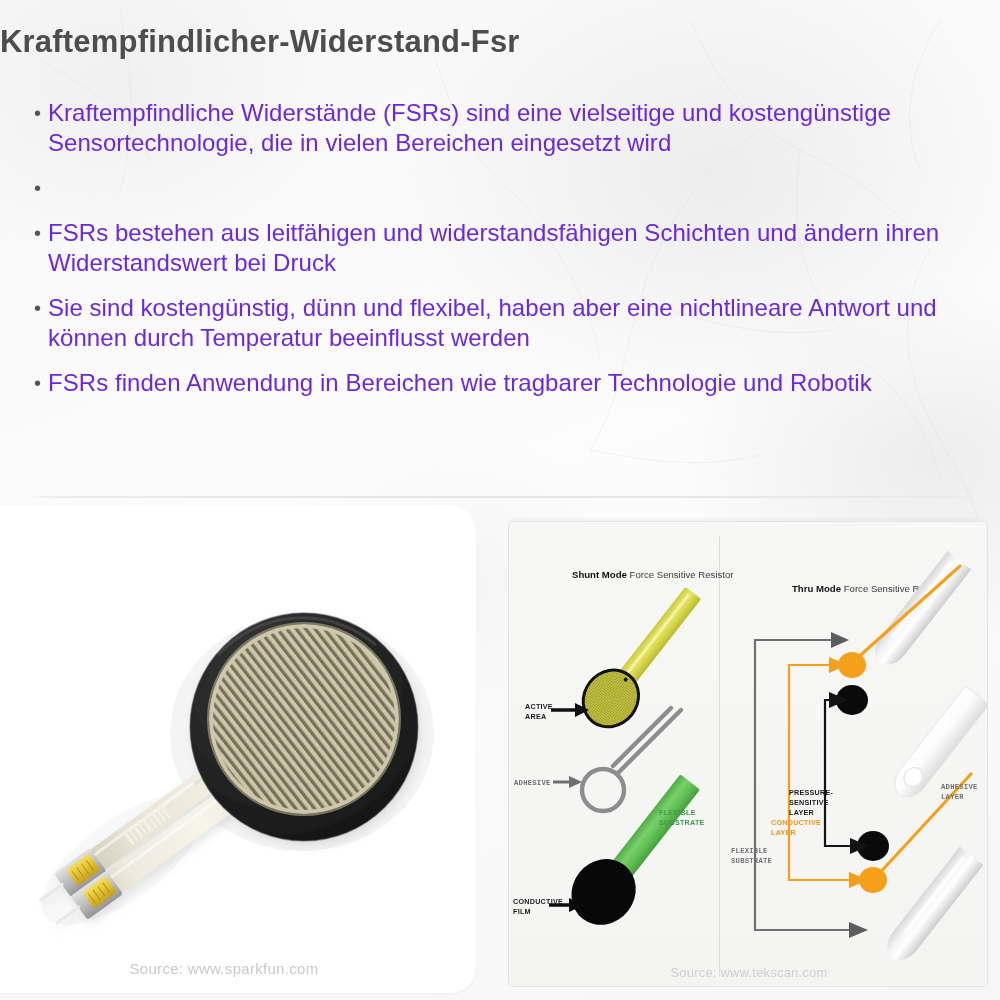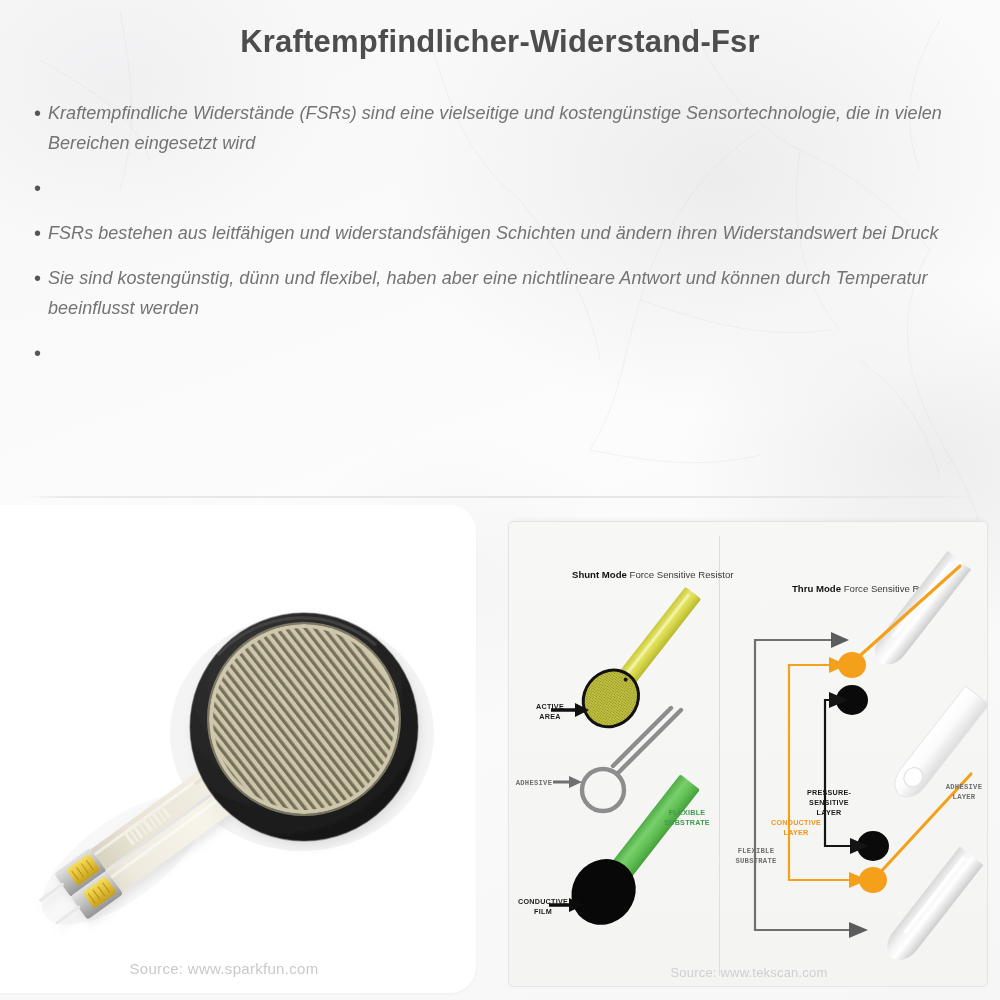--- a/index.html
+++ b/index.html
@@ -18,42 +18,42 @@
       radial-gradient(ellipse 330px 260px at 12% 9%,  rgba(208,208,212,.20), rgba(255,255,255,0) 64%),
       radial-gradient(ellipse 260px 220px at 46% 58%, rgba(212,212,216,.16), rgba(255,255,255,0) 66%),
       linear-gradient(160deg,#f7f7f8 0%,#fcfcfc 48%,#f6f6f7 100%);
     pointer-events:none;
   }
   .bg-cracks{ position:absolute; inset:0; pointer-events:none; opacity:.48; }
 
   
   .page-title{
     position:absolute; top:24px; left:0; width:1000px;
-    text-align:center;
+    text-align:left;
     font-size:31px; font-weight:700; letter-spacing:.2px;
     color:#4d4d4d;
   }
 
   
   .bullets{
     position:absolute; top:98px; left:34px; width:946px;
   }
   .bullet{
     display:flex; align-items:flex-start;
     margin-bottom:15px;
   }
   .bullet .dot{
     flex:0 0 auto;
     width:14px;
     font-size:20px; line-height:30px;
     color:#56565a; text-align:left;
   }
   .bullet .txt{
-    font-size:18px; line-height:30px;
-    color:#737373; letter-spacing:.05px;font-style:italic;
+    font-size:24px; line-height:30px;
+    color:#6d28d9; letter-spacing:.05px;
   }
 
   
   .media-divider{
     position:absolute; top:496px; left:25px; width:950px; height:2px;
     background:linear-gradient(to right,rgba(0,0,0,0),#e9e9ea 4%,#e5e5e6 50%,#e9e9ea 96%,rgba(0,0,0,0));
     border-radius:2px;
   }
 
   
@@ -97,21 +97,21 @@
 
   .src-right{
     position:absolute; bottom:6px; left:0; width:480px;
     text-align:center;
     font-size:13px; color:#cfcfd1; letter-spacing:.2px;margin-top:24px;
   }
 
   .diag-label{
     position:absolute;
     font-size:7.2px; font-weight:700; letter-spacing:.25px;
-    line-height:10px; text-align:center; color:#1b1b1b;
+    line-height:10px; color:#1b1b1b;
     white-space:pre-line;
   }
   .lbl-gray  { color:#6f6f6f;font-family:Liberation Mono, monospace; }
   .lbl-green { color:#3f9a4f; }
   .lbl-orange{ color:#f0951a; }
 
   svg{ display:block; }
 </style>
 </head>
 <body>
@@ -152,20 +152,21 @@
     <span class="txt">FSRs bestehen aus leitfähigen und widerstandsfähigen Schichten und ändern ihren Widerstandswert bei Druck</span>
   </div>
 
   <div class="bullet">
     <span class="dot">•</span>
     <span class="txt">Sie sind kostengünstig, dünn und flexibel, haben aber eine nichtlineare Antwort und können durch Temperatur beeinflusst werden</span>
   </div>
 
   <div class="bullet">
     <span class="dot">•</span>
+    <span class="txt">FSRs finden Anwendung in Bereichen wie tragbarer Technologie und Robotik</span>
   </div>
 
 </div>
 
 <div class="media-divider"></div>
 
 <div class="media-row">
 
   <div class="card-left">
     <div class="photo-stage">

